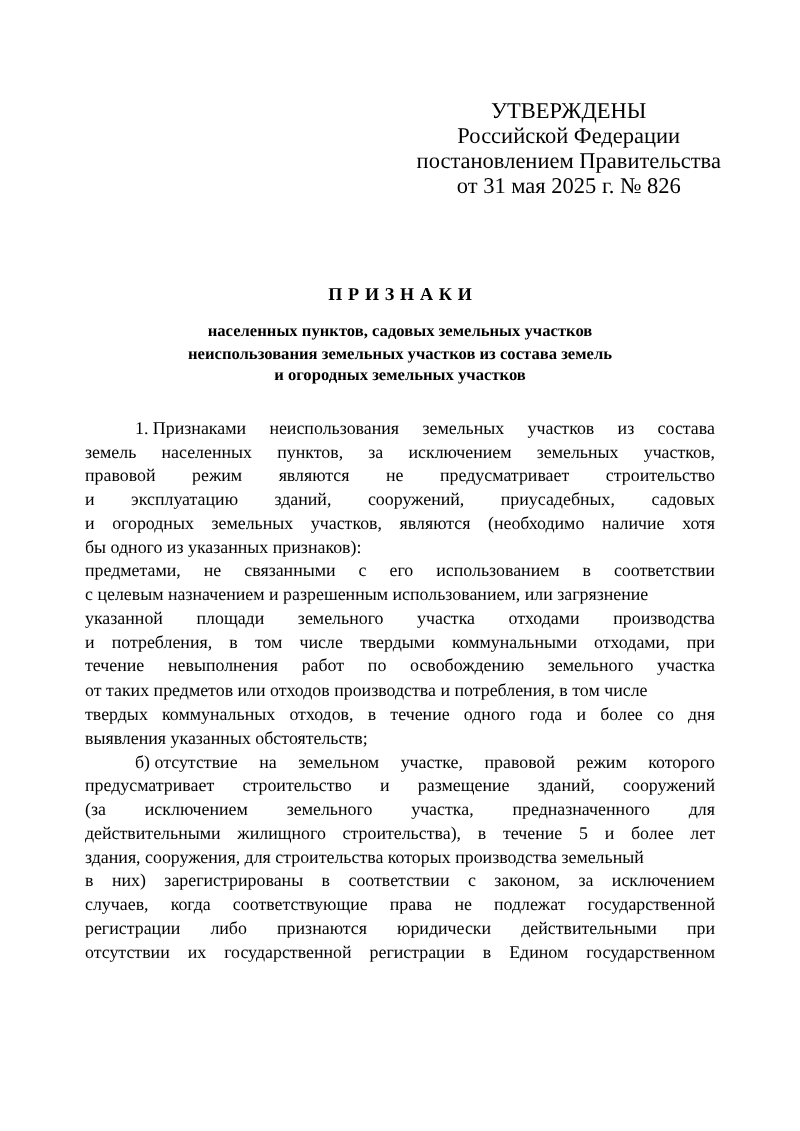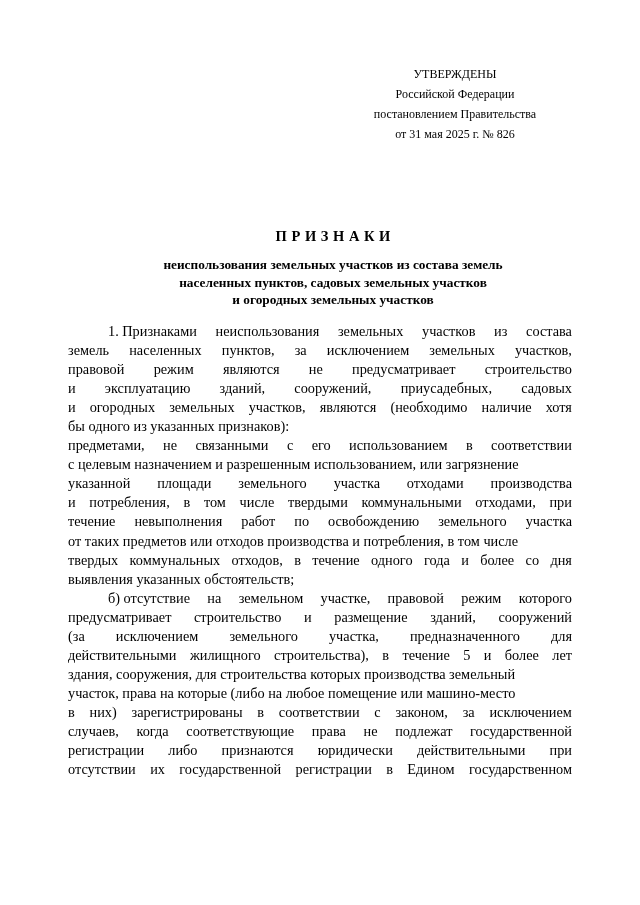--- a/index.html
+++ b/index.html
@@ -21,35 +21,35 @@
   .page {
     position: absolute;
     inset: 0;
     background: #ffffff;
   }
 
   
   .approval-block {
     position: absolute;
     left: 330px;
-    top: 64px;
+    top: 78px;
     width: 250px;
     text-align: center;
-    font-size: 12px;
+    font-size: 18px;
     line-height: 20px;
   }
   .approval-block .ln {
     display: block;
     white-space: nowrap;
   }
 
   
   .title-block {
     position: absolute;
-    left: 81px;
+    left: 68px;
     top: 226px;
     width: 504px;
     text-align: center;
   }
   .doc-title {
     font-size: 14.5px;
     font-weight: bold;
     letter-spacing: 4.6px;
     line-height: 20px;
     margin: 0 0 10px 0;
@@ -62,21 +62,21 @@
   }
   .doc-subtitle .ln {
     display: block;
     white-space: nowrap;
   }
 
   
   .body-block {
     position: absolute;
     left: 68px;
-    top: 322px;
+    top: 334px;
     width: 504px;
     font-size: 14.3px;
   }
   .para {
     margin: 0;
   }
   
   .line {
     display: block;
     height: 19.05px;
@@ -102,22 +102,22 @@
   <div class="approval-block">
     <span class="ln">УТВЕРЖДЕНЫ</span>
     <span class="ln">Российской Федерации</span>
     <span class="ln">постановлением Правительства</span>
     <span class="ln">от 31 мая 2025 г. № 826</span>
   </div>
 
   <div class="title-block">
     <div class="doc-title">ПРИЗНАКИ</div>
     <div class="doc-subtitle">
+      <span class="ln">населенных пунктов, садовых земельных участков</span>
       <span class="ln">неиспользования земельных участков из состава земель</span>
-      <span class="ln">населенных пунктов, садовых земельных участков</span>
       <span class="ln">и огородных земельных участков</span>
     </div>
   </div>
 
   <div class="body-block" id="body-block">
       <div class="para">
         <div class="line just indent">
           <span>1. Признаками</span>
           <span>неиспользования</span>
           <span>земельных</span>
@@ -249,21 +249,20 @@
           <span>жилищного</span>
           <span>строительства),</span>
           <span>в</span>
           <span>течение</span>
           <span>5</span>
           <span>и</span>
           <span>более</span>
           <span>лет</span>
         </div>
         <div class="line last">здания, сооружения, для строительства которых производства земельный</div>
-        <div class="line last">участок, права на которые (либо на любое помещение или машино-место</div>
         <div class="line just">
           <span>в</span>
           <span>них)</span>
           <span>зарегистрированы</span>
           <span>в</span>
           <span>соответствии</span>
           <span>с</span>
           <span>законом,</span>
           <span>за</span>
           <span>исключением</span>

